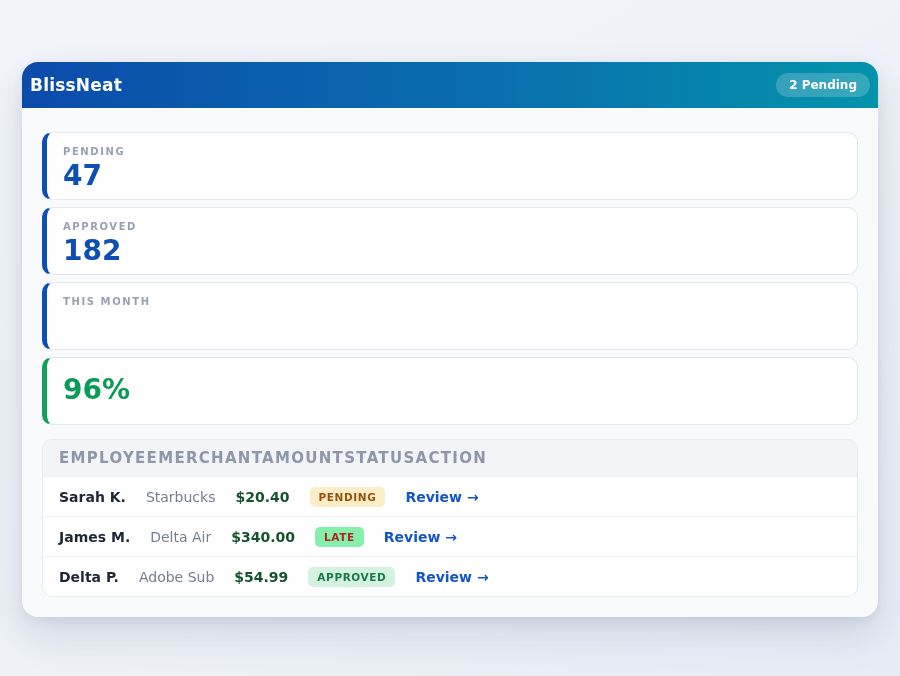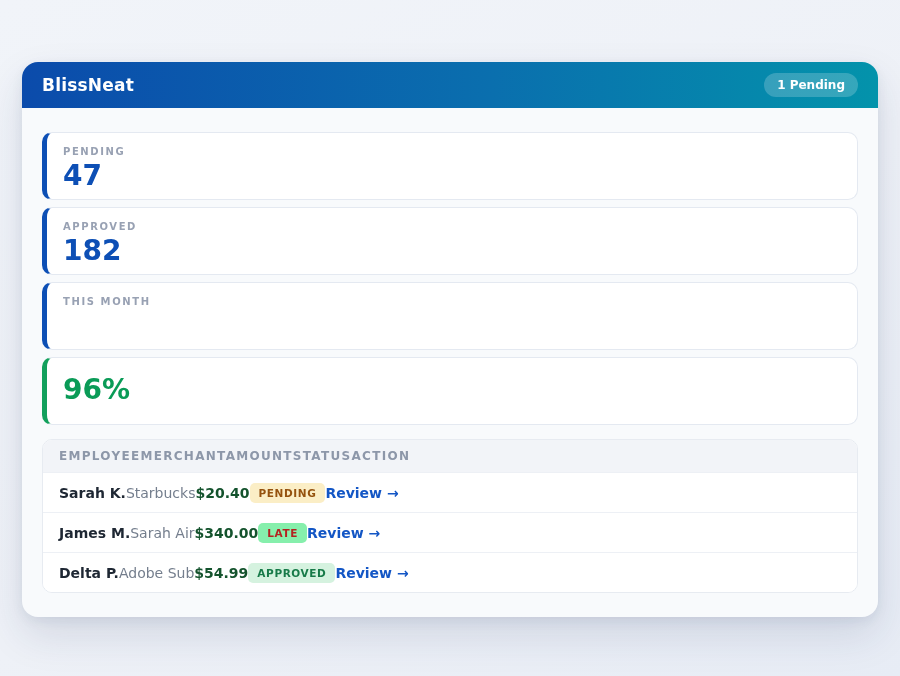--- a/index.html
+++ b/index.html
@@ -16,21 +16,21 @@
     border-radius: 16px;
     background: #f8fafc;
     box-shadow: 0 18px 40px rgba(30, 50, 90, 0.13), 0 4px 12px rgba(30,50,90,0.07);
     overflow: hidden;
   }
   .app-header {
     height: 46px;
     display: flex;
     align-items: center;
     justify-content: space-between;
-    padding: 0 20px;
+    padding: 0 8px;
     background: linear-gradient(90deg, #0b4bab 0%, #0a6fae 55%, #0393ab 100%);
   }
   .app-title {
     color: #ffffff;
     font-size: 17px;
     font-weight: 700;
     letter-spacing: 0.2px;
   }
   .header-badge {
     background: rgba(255,255,255,0.20);
@@ -72,32 +72,32 @@
   .table-card {
     margin-top: 14px;
     background: #ffffff;
     border: 1px solid #e7ebf1;
     border-radius: 10px;
     overflow: hidden;
   }
   .table-head {
     background: #f2f4f8;
     padding: 9px 16px;
-    font-size: 12px;
+    font-size: 15px;
     font-weight: 700;
     letter-spacing: 1.3px;
     color: #8d97a9;
     text-transform: uppercase;
     white-space: nowrap;
   }
   .table-head span { display: inline; }
   .table-row {
     display: flex;
     align-items: center;
-    gap: 0;
+    gap: 20px;
     padding: 0 16px;
     height: 40px;
     border-top: 1px solid #edf0f5;
     font-size: 14px;
     background: #ffffff;
     white-space: nowrap;
   }
   .cell-employee { font-weight: 700; color: #1e2733; }
   .cell-merchant { color: #747e8d; }
   .cell-amount { font-weight: 700; color: #14532d; }
@@ -119,21 +119,21 @@
     text-decoration: none;
   }
 </style>
 </head>
 <body>
 
 <div class="app-card">
 
   <div class="app-header">
     <div class="app-title">BlissNeat</div>
-    <div class="header-badge">1 Pending</div>
+    <div class="header-badge">2 Pending</div>
   </div>
 
   <div class="app-body">
 
     <div class="stat-card accent-blue">
       <div class="stat-label">PENDING</div>
       <div class="stat-value">47</div>
     </div>
 
     <div class="stat-card accent-blue">
@@ -158,21 +158,21 @@
       <div class="table-row">
         <span class="cell-employee">Sarah K.</span>
         <span class="cell-merchant">Starbucks</span>
         <span class="cell-amount">$20.40</span>
         <span class="status-badge badge-pending">PENDING</span>
         <a class="cell-action">Review →</a>
       </div>
 
       <div class="table-row">
         <span class="cell-employee">James M.</span>
-        <span class="cell-merchant">Sarah Air</span>
+        <span class="cell-merchant">Delta Air</span>
         <span class="cell-amount">$340.00</span>
         <span class="status-badge badge-late">LATE</span>
         <a class="cell-action">Review →</a>
       </div>
 
       <div class="table-row">
         <span class="cell-employee">Delta P.</span>
         <span class="cell-merchant">Adobe Sub</span>
         <span class="cell-amount">$54.99</span>
         <span class="status-badge badge-approved">APPROVED</span>

